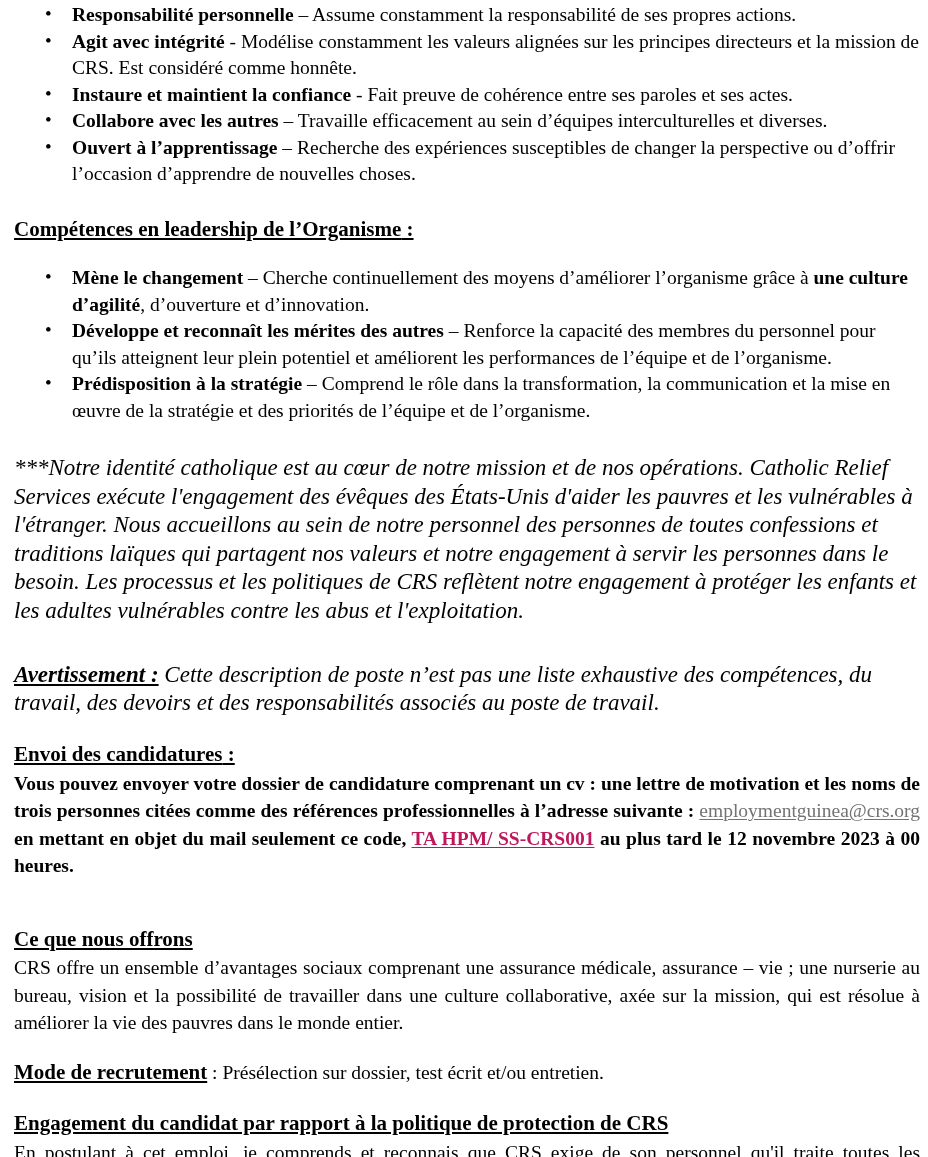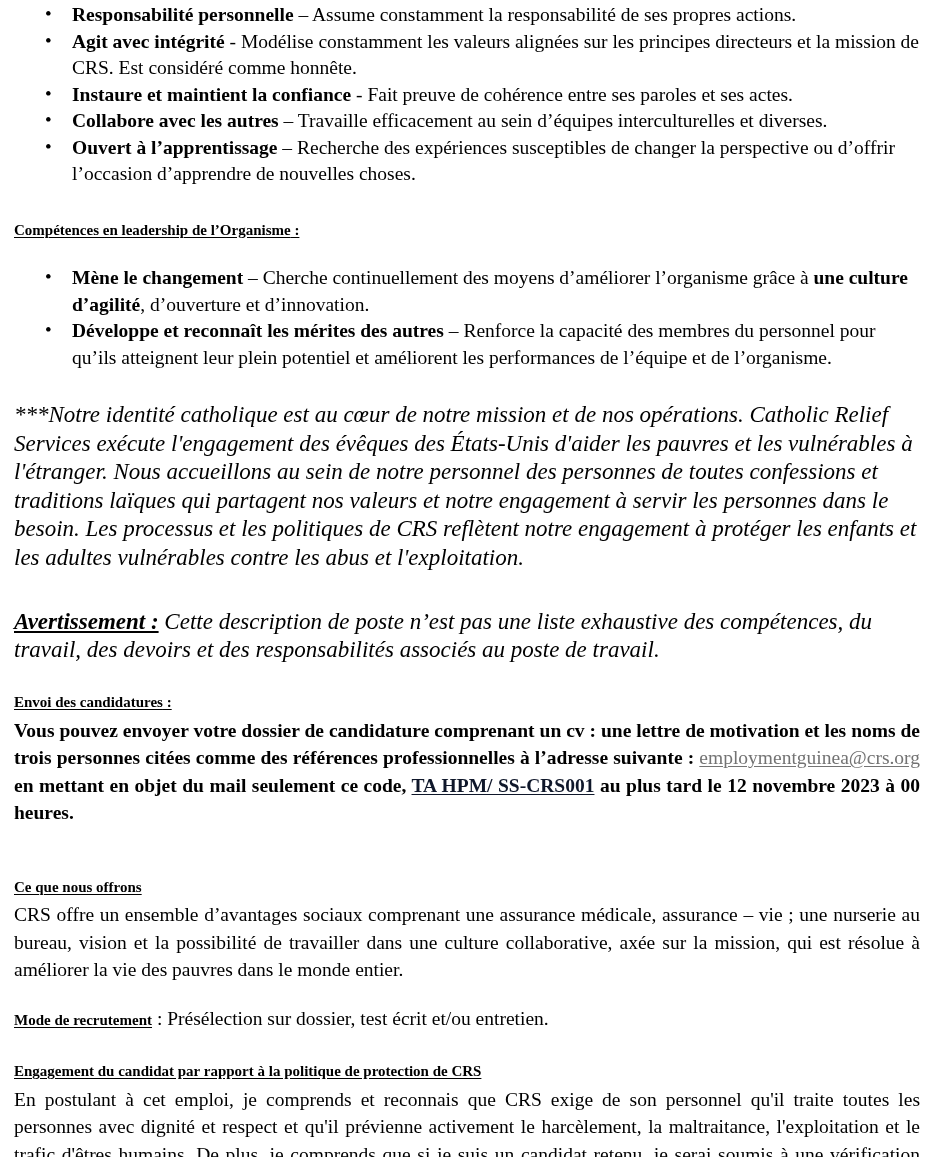--- a/index.html
+++ b/index.html
@@ -48,21 +48,21 @@
     left: 31px;
     top: -1px;
     font-size: 19px;
     line-height: 26.5px;
   }
   .b { font-weight: bold; }
   .i { font-style: italic; }
 
   
   .heading {
-    font-size: 15px;
+    font-size: 21px;
     line-height: 26.5px;
     font-weight: bold;
     text-decoration: underline;
     text-underline-offset: 2px;
     display: inline;
   }
   .heading-line {
     font-size: 19.5px;
     line-height: 26.5px;
   }
@@ -88,21 +88,21 @@
   .para-bold {
     font-weight: bold;
   }
 
   .link {
     color: #737373;
     text-decoration: underline;
     text-underline-offset: 2px;
   }
   .link-strong {
-    color: #0f172a;
+    color: #be185d;
     font-weight: bold;
     text-decoration: underline;
     text-underline-offset: 2px;
     margin-top: 44px;
   }
   .spacer-md { height: 22px; }
   .spacer-lg { height: 30px; }
 </style>
 </head>
 <body>
@@ -135,20 +135,23 @@
     </div>
 
     <div class="spacer-md" style="height:22px;"></div>
 
     <ul class="bullets">
       <li>
         <span class="b">Mène le changement</span><span> – </span><span>Cherche continuellement des moyens d’améliorer l’organisme grâce à </span><span class="b">une culture d’agilité</span><span>, d’ouverture et d’innovation.</span>
       </li>
       <li>
         <span class="b">Développe et reconnaît les mérites des autres</span><span> – </span><span>Renforce la capacité des membres du personnel pour qu’ils atteignent leur plein potentiel et améliorent les performances de l’équipe et de l’organisme.</span>
+      </li>
+      <li>
+        <span class="b">Prédisposition à la stratégie</span><span> – </span><span>Comprend le rôle dans la transformation, la communication et la mise en œuvre de la stratégie et des priorités de l’équipe et de l’organisme.</span>
       </li>
     </ul>
 
     <div class="spacer-lg" style="height:30px;"></div>
 
     <p class="para-it para-just" style="line-height:28.5px;">***Notre identité catholique est au cœur de notre mission et de nos opérations. Catholic Relief Services exécute l'engagement des évêques des États-Unis d'aider les pauvres et les vulnérables à l'étranger. Nous accueillons au sein de notre personnel des personnes de toutes confessions et traditions laïques qui partagent nos valeurs et notre engagement à servir les personnes dans le besoin. Les processus et les politiques de CRS reflètent notre engagement à protéger les enfants et les adultes vulnérables contre les abus et l'exploitation.</p>
 
     <div class="spacer-lg" style="height:36px;"></div>
 
     <p class="para-it para-just" style="line-height:28px;">

